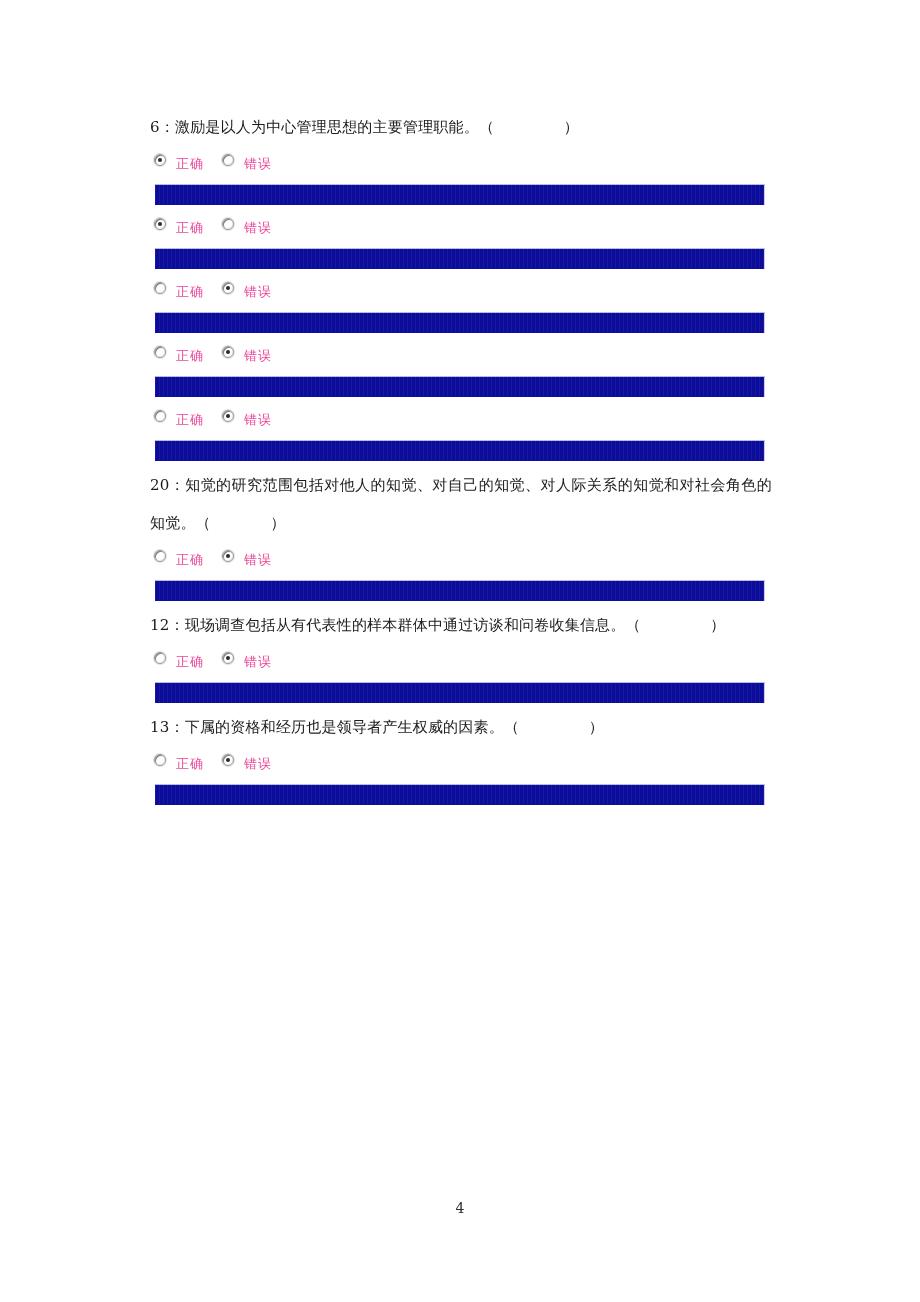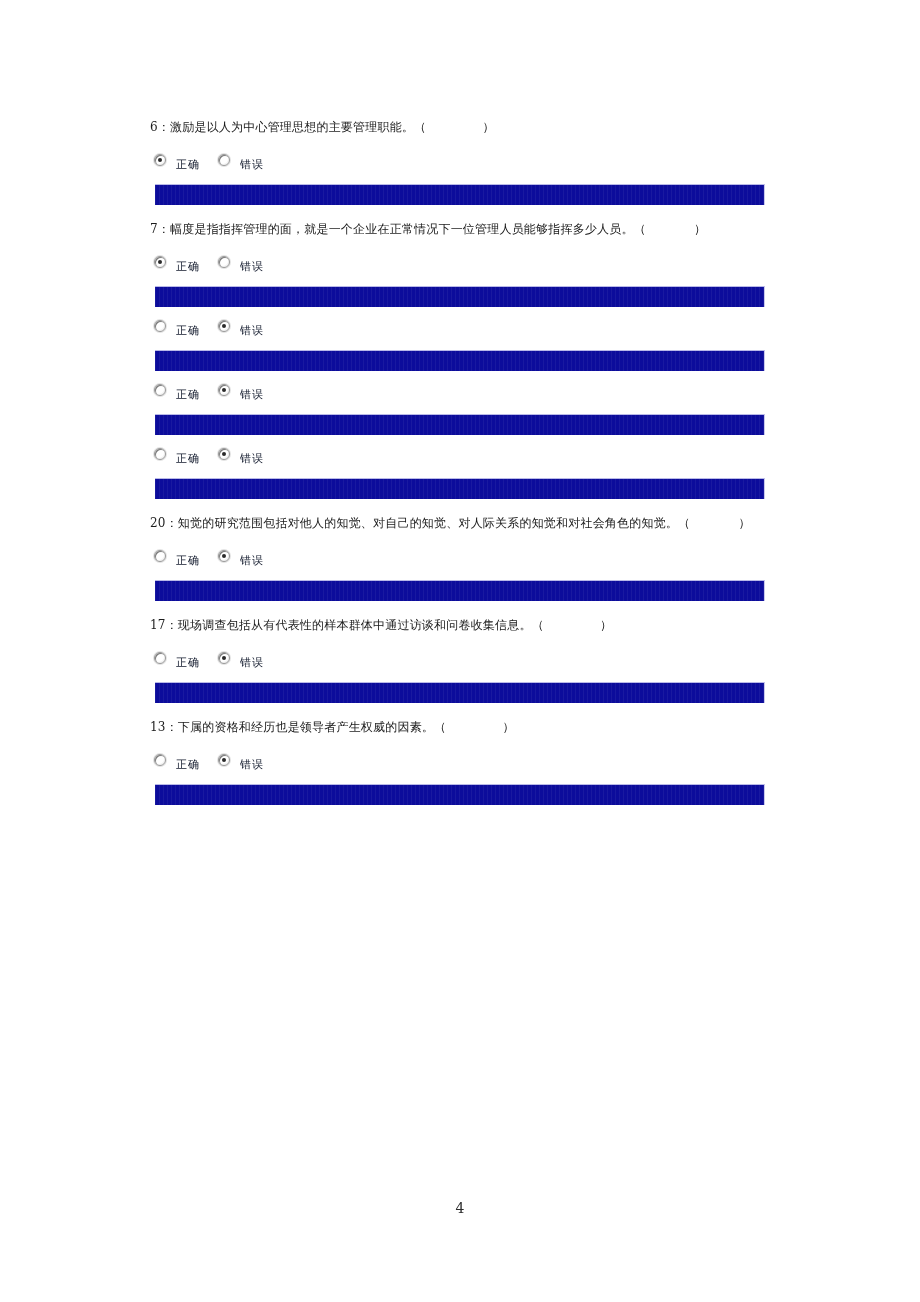--- a/index.html
+++ b/index.html
@@ -34,21 +34,21 @@
   }
 
   
   .question {
     margin: 0 0 0 0;
     padding: 0;
   }
 
   .q-text {
     font-family: "DejaVu Serif", "Liberation Serif", serif;
-    font-size: 12px;
+    font-size: 15px;
     line-height: 38px;
     color: #1b1b1b;
     letter-spacing: 0.2px;
     white-space: pre-wrap;
     padding-left: 2px;
     margin: 0;
     text-align: justify;
     font-weight: 500;
   }
 
@@ -94,22 +94,22 @@
     width: 4px;
     height: 4px;
     margin-left: -2px;
     margin-top: -2px;
     border-radius: 50%;
     background: #2a2a2a;
   }
 
   .opt-label {
     font-family: Liberation Serif, serif;
-    font-size: 11px;
-    color: #0f172a;
+    font-size: 13px;
+    color: #ec4899;
     vertical-align: middle;
     letter-spacing: 1px;
   }
 
   
   .bluebar-wrap {
     height: 32px;
     padding-top: 6px;
     box-sizing: border-box;
   }
@@ -151,21 +151,20 @@
 <div class="page">
   <div class="content">
       <div class="question">
         <p class="q-text">6：激励是以人为中心管理思想的主要管理职能。（              ）</p>
         <div class="options"><span class="opt"><span class="radio checked"></span><span class="opt-label">正确</span></span><span class="opt"><span class="radio"></span><span class="opt-label">错误</span></span></div>
         <div class="bluebar-wrap">
           <div class="bluebar"></div>
         </div>
       </div>
       <div class="question">
-        <p class="q-text">7：幅度是指指挥管理的面，就是一个企业在正常情况下一位管理人员能够指挥多少人员。（            ）</p>
         <div class="options"><span class="opt"><span class="radio checked"></span><span class="opt-label">正确</span></span><span class="opt"><span class="radio"></span><span class="opt-label">错误</span></span></div>
         <div class="bluebar-wrap">
           <div class="bluebar"></div>
         </div>
       </div>
       <div class="question">
         <div class="options"><span class="opt"><span class="radio"></span><span class="opt-label">正确</span></span><span class="opt"><span class="radio checked"></span><span class="opt-label">错误</span></span></div>
         <div class="bluebar-wrap">
           <div class="bluebar"></div>
         </div>
@@ -183,21 +182,21 @@
         </div>
       </div>
       <div class="question">
         <p class="q-text">20：知觉的研究范围包括对他人的知觉、对自己的知觉、对人际关系的知觉和对社会角色的知觉。（            ）</p>
         <div class="options"><span class="opt"><span class="radio"></span><span class="opt-label">正确</span></span><span class="opt"><span class="radio checked"></span><span class="opt-label">错误</span></span></div>
         <div class="bluebar-wrap">
           <div class="bluebar"></div>
         </div>
       </div>
       <div class="question">
-        <p class="q-text">17：现场调查包括从有代表性的样本群体中通过访谈和问卷收集信息。（              ）</p>
+        <p class="q-text">12：现场调查包括从有代表性的样本群体中通过访谈和问卷收集信息。（              ）</p>
         <div class="options"><span class="opt"><span class="radio"></span><span class="opt-label">正确</span></span><span class="opt"><span class="radio checked"></span><span class="opt-label">错误</span></span></div>
         <div class="bluebar-wrap">
           <div class="bluebar"></div>
         </div>
       </div>
       <div class="question">
         <p class="q-text">13：下属的资格和经历也是领导者产生权威的因素。（              ）</p>
         <div class="options"><span class="opt"><span class="radio"></span><span class="opt-label">正确</span></span><span class="opt"><span class="radio checked"></span><span class="opt-label">错误</span></span></div>
         <div class="bluebar-wrap">
           <div class="bluebar"></div>

